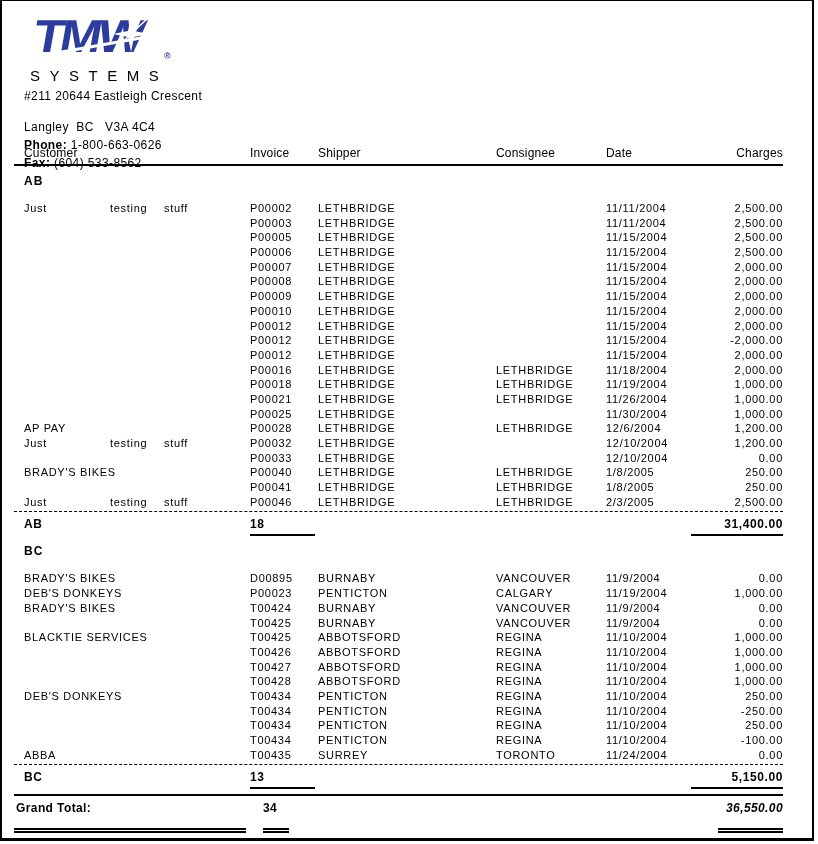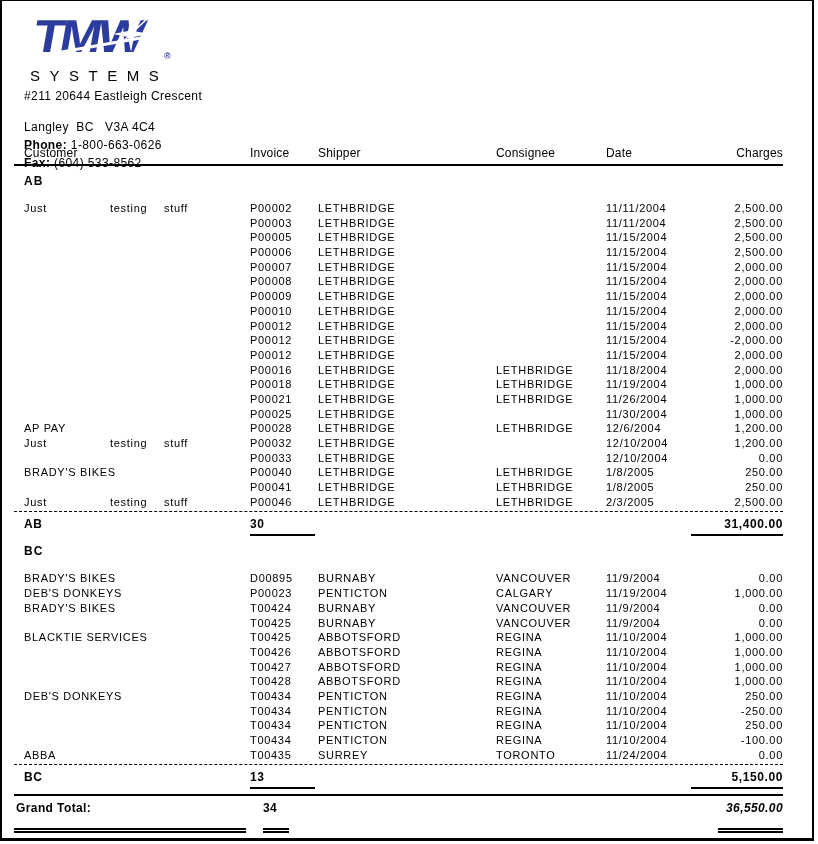--- a/index.html
+++ b/index.html
@@ -262,21 +262,21 @@
             <div class="ci">P00046</div>
             <div class="cs">LETHBRIDGE</div>
             <div class="cg">LETHBRIDGE</div>
             <div class="cd">2/3/2005</div>
             <div class="cch">2,500.00</div>
           </div>
         </div>
         <div class="dashed"></div>
         <div class="total-row">
           <div class="t-label">AB</div>
-          <div class="t-count">30</div>
+          <div class="t-count">18</div>
           <div class="t-spacer"></div>
           <div class="t-charges">31,400.00</div>
         </div>
         <div class="group-label">BC</div>
         <div class="rows">
           <div class="row">
             <div class="cc">BRADY'S BIKES</div>
             <div class="ci">D00895</div>
             <div class="cs">BURNABY</div>
             <div class="cg">VANCOUVER</div>

